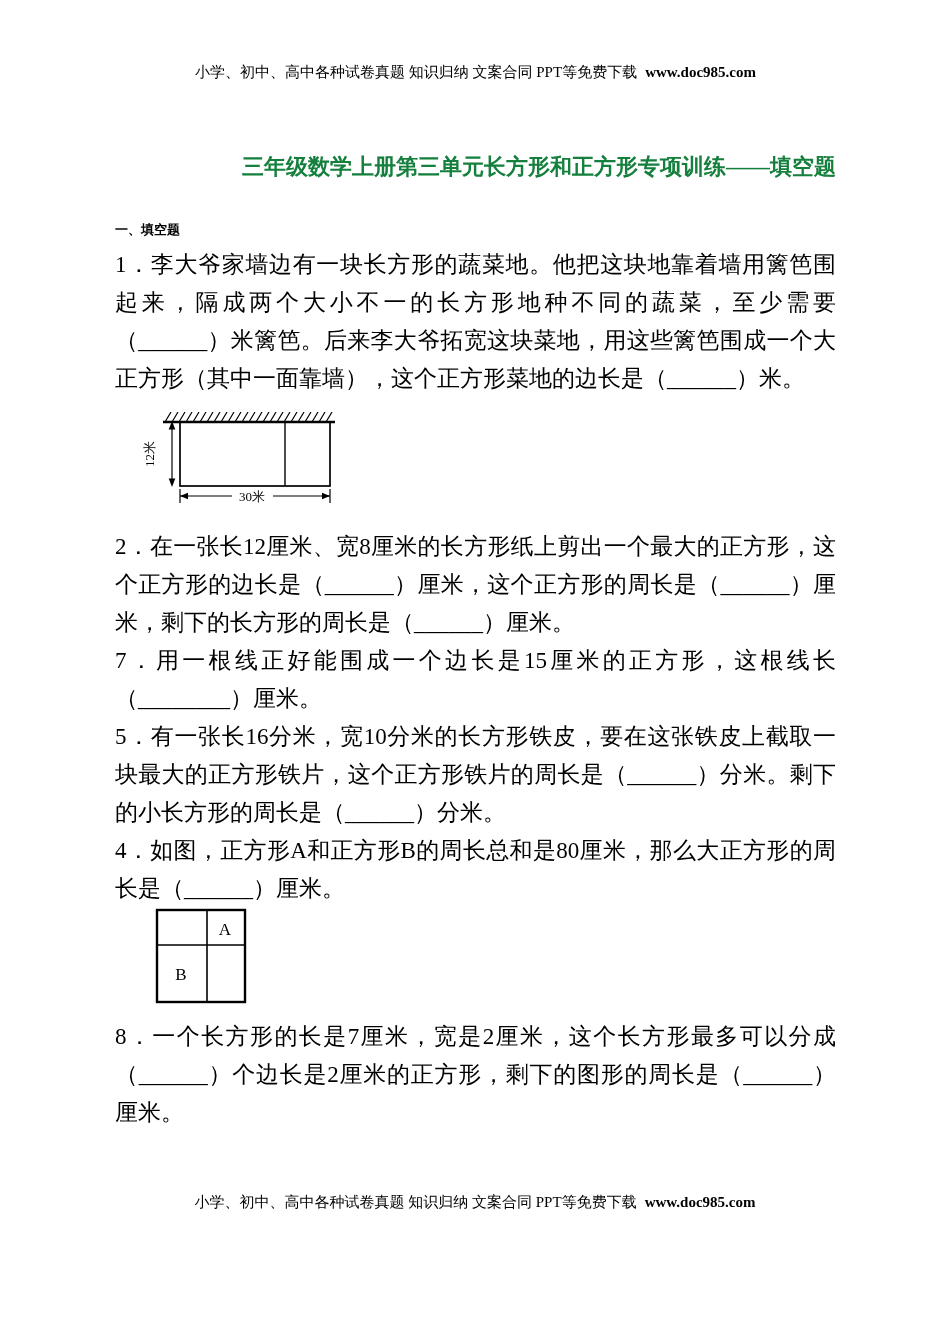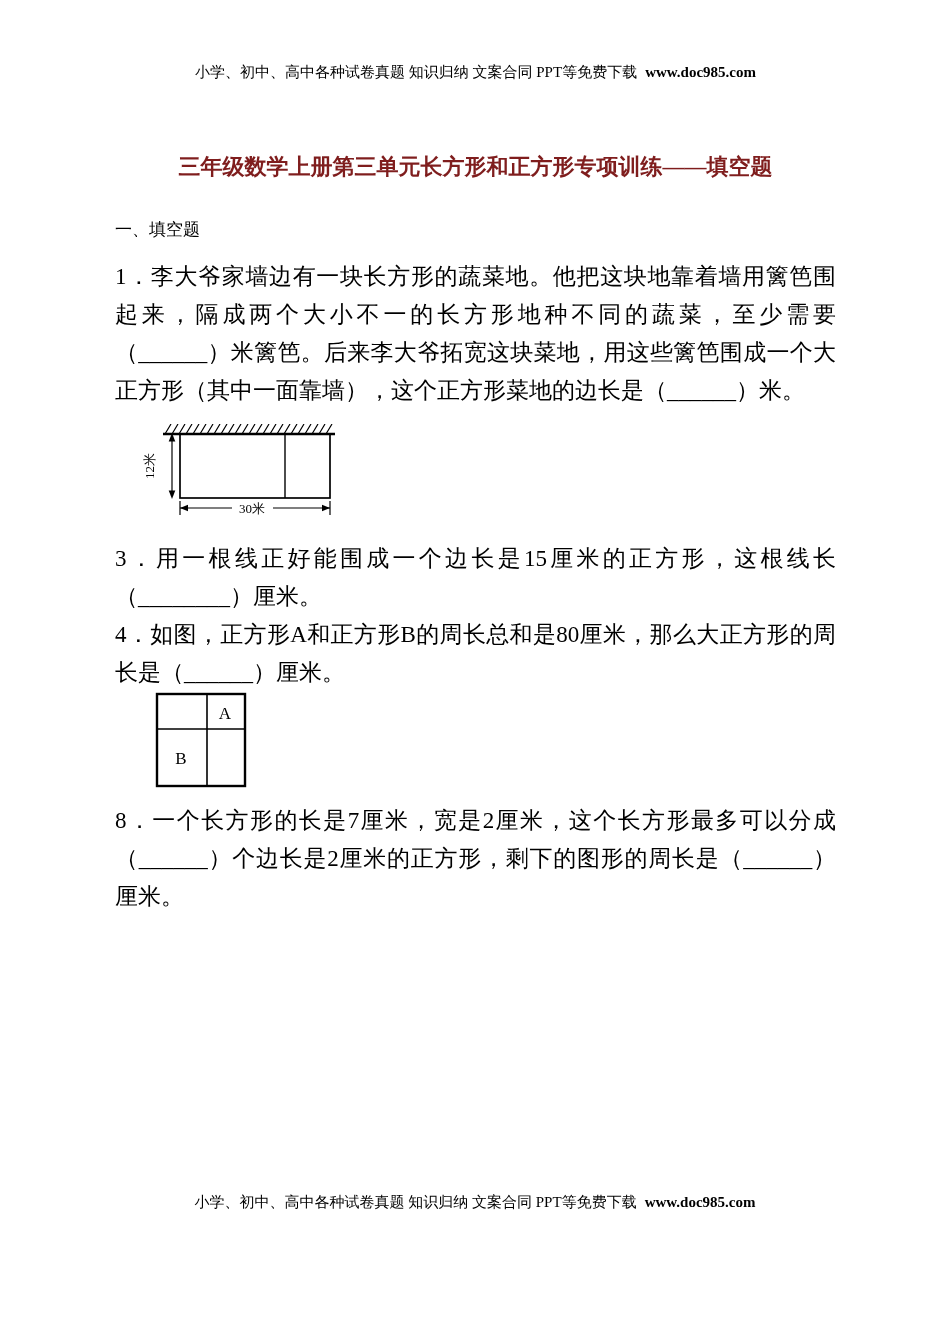--- a/index.html
+++ b/index.html
@@ -5,22 +5,22 @@
   html, body { margin: 0; padding: 0; background: #ffffff; }
   .page {
     width: 950px; height: 1344px; background: #ffffff; position: relative;
     box-sizing: border-box; padding: 62px 114px 0 115px;
     font-family: "Liberation Serif", "DejaVu Serif", serif; color: #000;
     overflow: hidden;
     border-radius: 11px;
   }
   .hdr { text-align: center; font-size: 15px; line-height: 20px; white-space: nowrap; }
   .site { font-weight: bold; margin-left: 8px; }
-  .title { margin: 70px 0 0; text-align: center; font-size: 22px; font-weight: bold; color: #7f1d1d; }
-  .section { margin: 36px 0 16px; font-size: 17px; font-weight: normal; line-height: 24px; }
+  .title { margin: 70px 0 0; text-align: right; font-size: 22px; font-weight: bold; color: #15803d; }
+  .section { margin: 36px 0 4px; font-size: 13px; font-weight: bold; line-height: 24px; }
   .q { margin: 0; font-size: 23px; line-height: 38px; text-align: justify; white-space: pre-wrap; }
   .fig1 { margin: 14px 0 18px 28px; line-height: 0; }
   .fig2 { margin: 0 0 12px 40px; line-height: 0; }
   svg text { font-family: "Liberation Serif", "DejaVu Serif", serif; fill: #000; }
   .footer { position: absolute; left: 0; right: 0; top: 1192px; text-align: center; font-size: 15px; line-height: 20px; white-space: nowrap; }
 </style>
 </head>
 <body>
 
 <div class="page">
@@ -50,21 +50,23 @@
       <line x1="37" y1="77" x2="37" y2="91" stroke="#000" stroke-width="1.2"></line>
       <line x1="187" y1="77" x2="187" y2="91" stroke="#000" stroke-width="1.2"></line>
       <line x1="37" y1="84" x2="89" y2="84" stroke="#000" stroke-width="1.2"></line>
       <line x1="130" y1="84" x2="187" y2="84" stroke="#000" stroke-width="1.2"></line>
       <polygon points="37,84 45,80.7 45,87.3"></polygon>
       <polygon points="187,84 179,80.7 179,87.3"></polygon>
       <text x="109" y="89" font-size="13" text-anchor="middle">30米</text>
     </svg>
   </div>
 
-  <p class="q">3．用一根线正好能围成一个边长是15厘米的正方形，这根线长（________）厘米。</p>
+  <p class="q">2．在一张长12厘米、宽8厘米的长方形纸上剪出一个最大的正方形，这个正方形的边长是（______）厘米，这个正方形的周长是（______）厘米，剩下的长方形的周长是（______）厘米。</p>
+  <p class="q">7．用一根线正好能围成一个边长是15厘米的正方形，这根线长（________）厘米。</p>
+  <p class="q">5．有一张长16分米，宽10分米的长方形铁皮，要在这张铁皮上截取一块最大的正方形铁片，这个正方形铁片的周长是（______）分米。剩下的小长方形的周长是（______）分米。</p>
   <p class="q">4．如图，正方形A和正方形B的周长总和是80厘米，那么大正方形的周长是（______）厘米。</p>
 
   <div class="fig2">
     <svg width="94" height="98" viewBox="0 0 94 98">
       <rect x="2" y="2" width="88" height="92" fill="none" stroke="#000" stroke-width="2.4"></rect>
       <line x1="52" y1="2" x2="52" y2="94" stroke="#000" stroke-width="1.6"></line>
       <line x1="2" y1="37" x2="90" y2="37" stroke="#000" stroke-width="1.6"></line>
       <text x="70" y="27" font-size="17" text-anchor="middle">A</text>
       <text x="26" y="72" font-size="17" text-anchor="middle">B</text>
     </svg>

